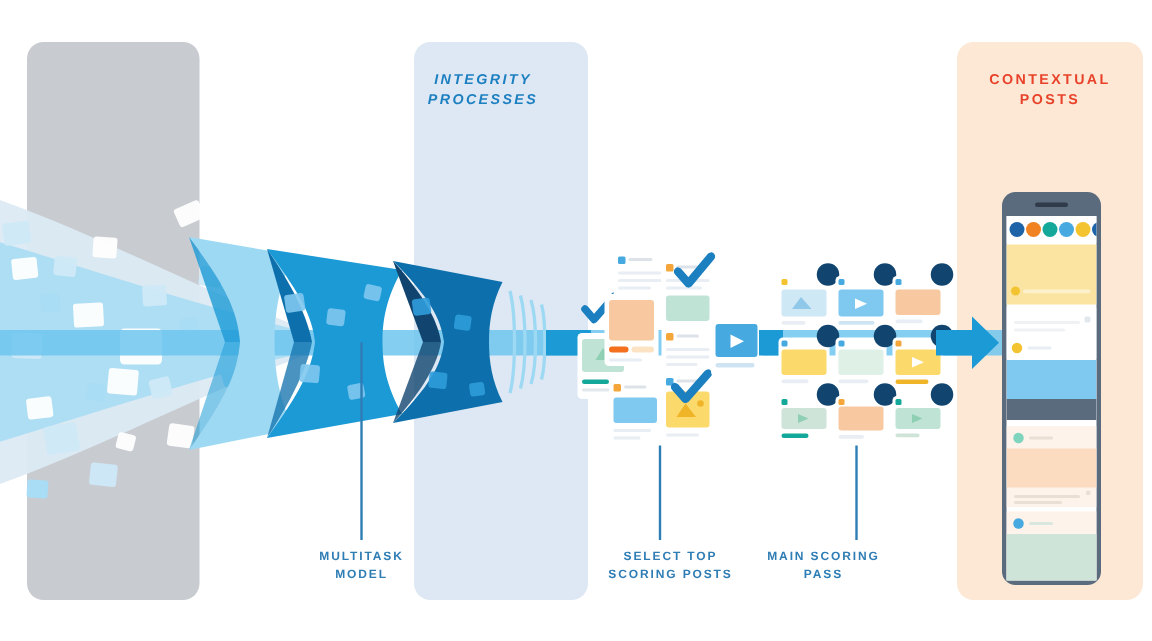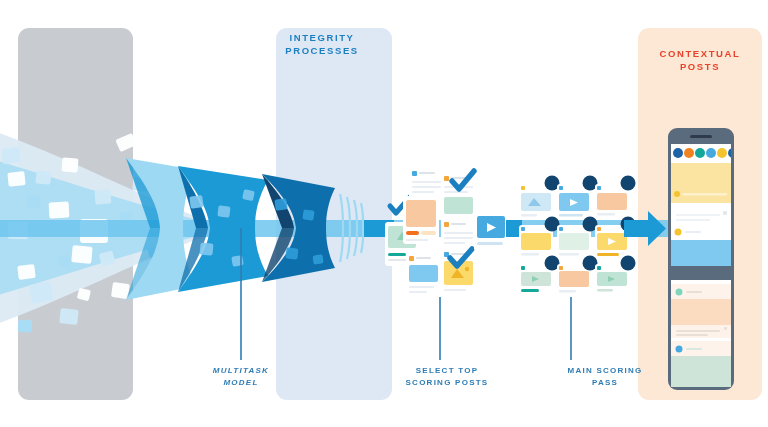--- a/index.html
+++ b/index.html
@@ -8,32 +8,32 @@
   #stage{position:relative;width:768px;height:427px;background:#fff;overflow:hidden;}
   #art{position:absolute;inset:0;}
 
   
   .panel-label{
     position:absolute;text-align:center;font-weight:700;
     letter-spacing:1.6px;line-height:1.35;font-size:9.5px;
     white-space:pre-line;pointer-events:none;
   }
   #lbl-inventory{left:18px;top:50px;width:115px;color:#5d6670;}
-  #lbl-integrity{left:276px;top:32px;width:92px;color:#1c7fc0;}
+  #lbl-integrity{left:276px;top:48px;width:92px;color:#1c7fc0;font-style:italic;}
   #lbl-contextual{left:638px;top:48px;width:124px;color:#e8422a;}
 
   
   .caption{
     position:absolute;text-align:center;font-weight:700;
     letter-spacing:1.25px;line-height:1.45;font-size:8px;
     color:#2f7db5;white-space:pre-line;pointer-events:none;
   }
-  #cap-multitask{left:182px;top:365px;width:118px;font-style:italic;}
+  #cap-multitask{left:182px;top:365px;width:118px;}
   #cap-select{left:378px;top:365px;width:138px;}
-  #cap-scoring{left:540px;top:365px;width:130px;}
+  #cap-scoring{left:484px;top:365px;width:130px;}
 </style>
 </head>
 <body>
 
 <div id="stage">
 
   <svg id="art" viewBox="0 0 768 427" width="768" height="427">
 
     <defs>
       <clipPath id="clipInventory">

